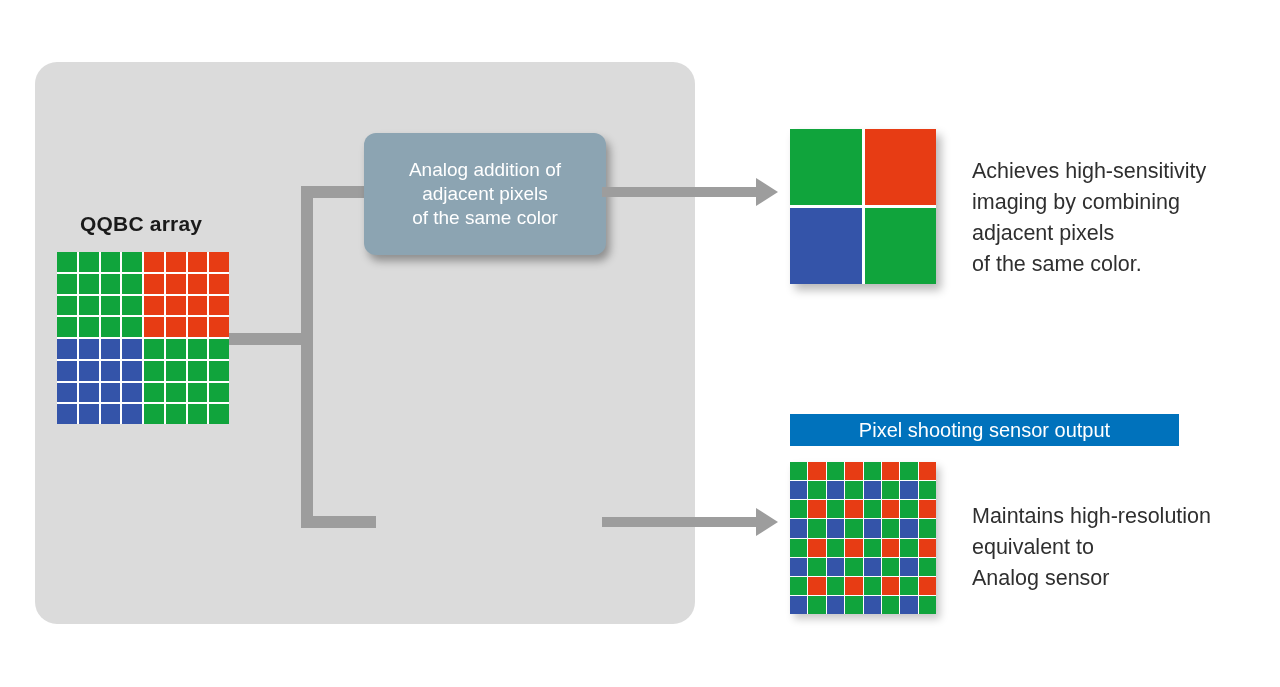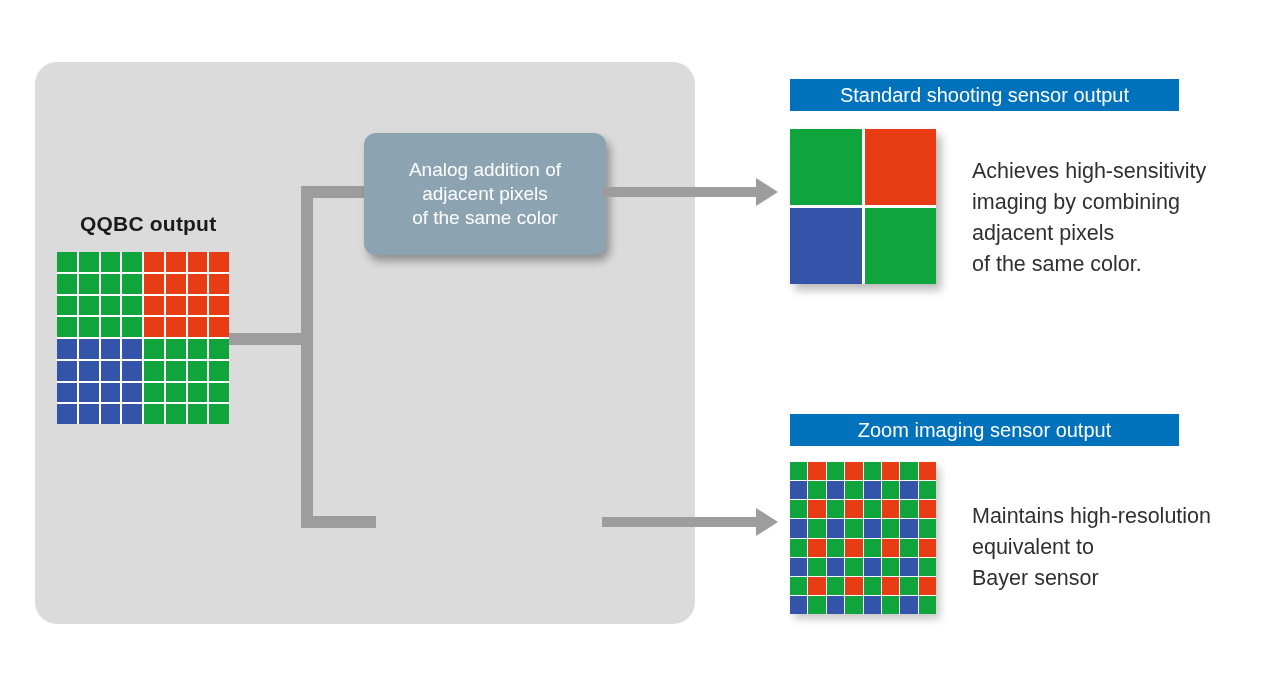--- a/index.html
+++ b/index.html
@@ -129,21 +129,21 @@
   .desc-top    { top: 156px; }
   .desc-bottom { top: 501px; }
 </style>
 </head>
 <body>
 
 <div class="canvas">
 
   <div class="panel"></div>
 
-  <div class="qqbc-label">QQBC output</div>
+  <div class="qqbc-label">QQBC array</div>
 
   <div class="grid qqbc-grid" style="grid-template-columns: repeat(8, 1fr); grid-template-rows: repeat(8, 1fr);">
       <div class="cell" style="background: rgb(16, 164, 60);"></div>
       <div class="cell" style="background: rgb(16, 164, 60);"></div>
       <div class="cell" style="background: rgb(16, 164, 60);"></div>
       <div class="cell" style="background: rgb(16, 164, 60);"></div>
       <div class="cell" style="background: rgb(231, 60, 20);"></div>
       <div class="cell" style="background: rgb(231, 60, 20);"></div>
       <div class="cell" style="background: rgb(231, 60, 20);"></div>
       <div class="cell" style="background: rgb(231, 60, 20);"></div>
@@ -220,38 +220,35 @@
   <div class="arrow arrow-top">
     <div class="arrow-shaft"></div>
     <div class="arrow-head"></div>
   </div>
 
   <div class="arrow arrow-bottom">
     <div class="arrow-shaft"></div>
     <div class="arrow-head"></div>
   </div>
 
-  <div class="banner banner-top">
-    <span>Standard shooting sensor output</span>
-  </div>
 
   <div class="grid std-grid" style="grid-template-columns: repeat(2, 1fr); grid-template-rows: repeat(2, 1fr);">
       <div class="cell" style="background: rgb(16, 164, 60);"></div>
       <div class="cell" style="background: rgb(231, 60, 20);"></div>
       <div class="cell" style="background: rgb(52, 84, 169);"></div>
       <div class="cell" style="background: rgb(16, 164, 60);"></div>
     </div>
 
   <div class="desc desc-top">Achieves high-sensitivity
 imaging by combining
 adjacent pixels
 of the same color.</div>
 
   <div class="banner banner-bottom">
-    <span>Zoom imaging sensor output</span>
+    <span>Pixel shooting sensor output</span>
   </div>
 
   <div class="grid zoom-grid" style="grid-template-columns: repeat(8, 1fr); grid-template-rows: repeat(8, 1fr);">
       <div class="cell" style="background: rgb(16, 164, 60);"></div>
       <div class="cell" style="background: rgb(231, 60, 20);"></div>
       <div class="cell" style="background: rgb(16, 164, 60);"></div>
       <div class="cell" style="background: rgb(231, 60, 20);"></div>
       <div class="cell" style="background: rgb(16, 164, 60);"></div>
       <div class="cell" style="background: rgb(231, 60, 20);"></div>
       <div class="cell" style="background: rgb(16, 164, 60);"></div>
@@ -309,15 +306,15 @@
       <div class="cell" style="background: rgb(52, 84, 169);"></div>
       <div class="cell" style="background: rgb(16, 164, 60);"></div>
       <div class="cell" style="background: rgb(52, 84, 169);"></div>
       <div class="cell" style="background: rgb(16, 164, 60);"></div>
       <div class="cell" style="background: rgb(52, 84, 169);"></div>
       <div class="cell" style="background: rgb(16, 164, 60);"></div>
     </div>
 
   <div class="desc desc-bottom">Maintains high-resolution
 equivalent to
-Bayer sensor</div>
+Analog sensor</div>
 
 </div>
 
 </body></html>

